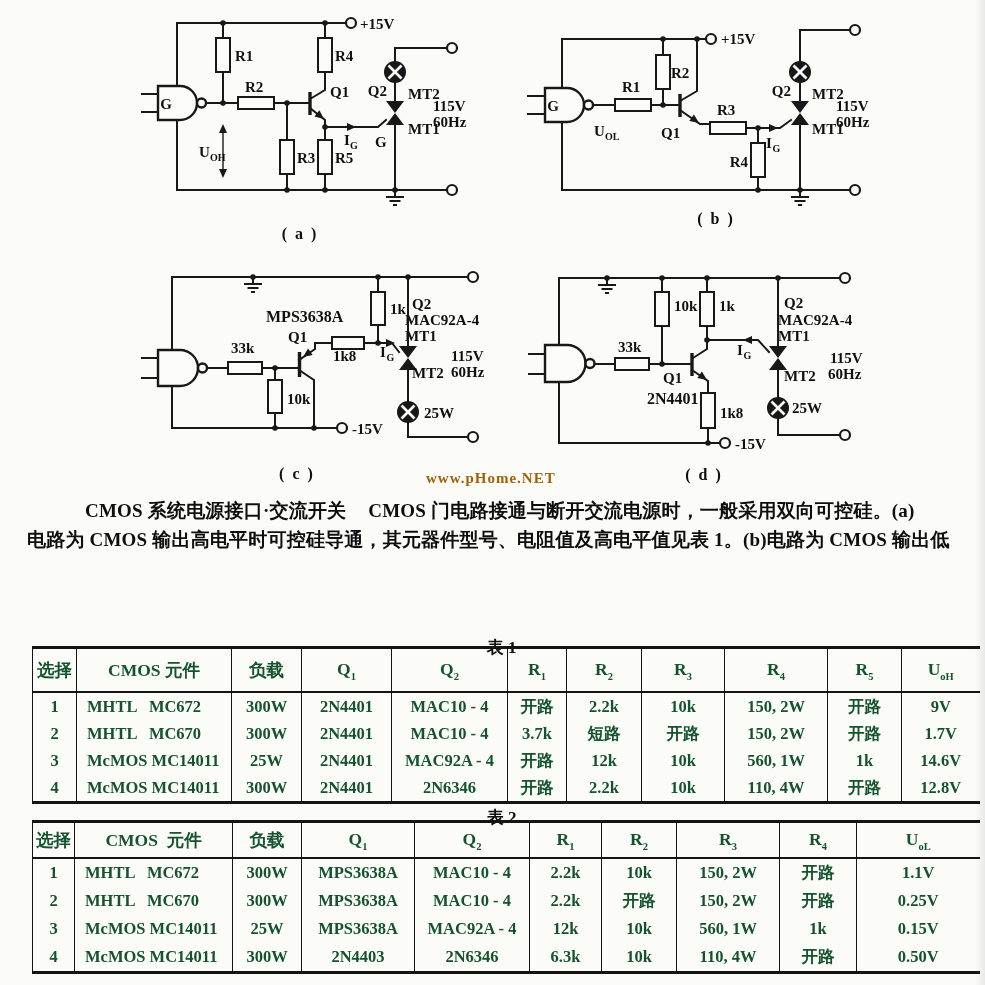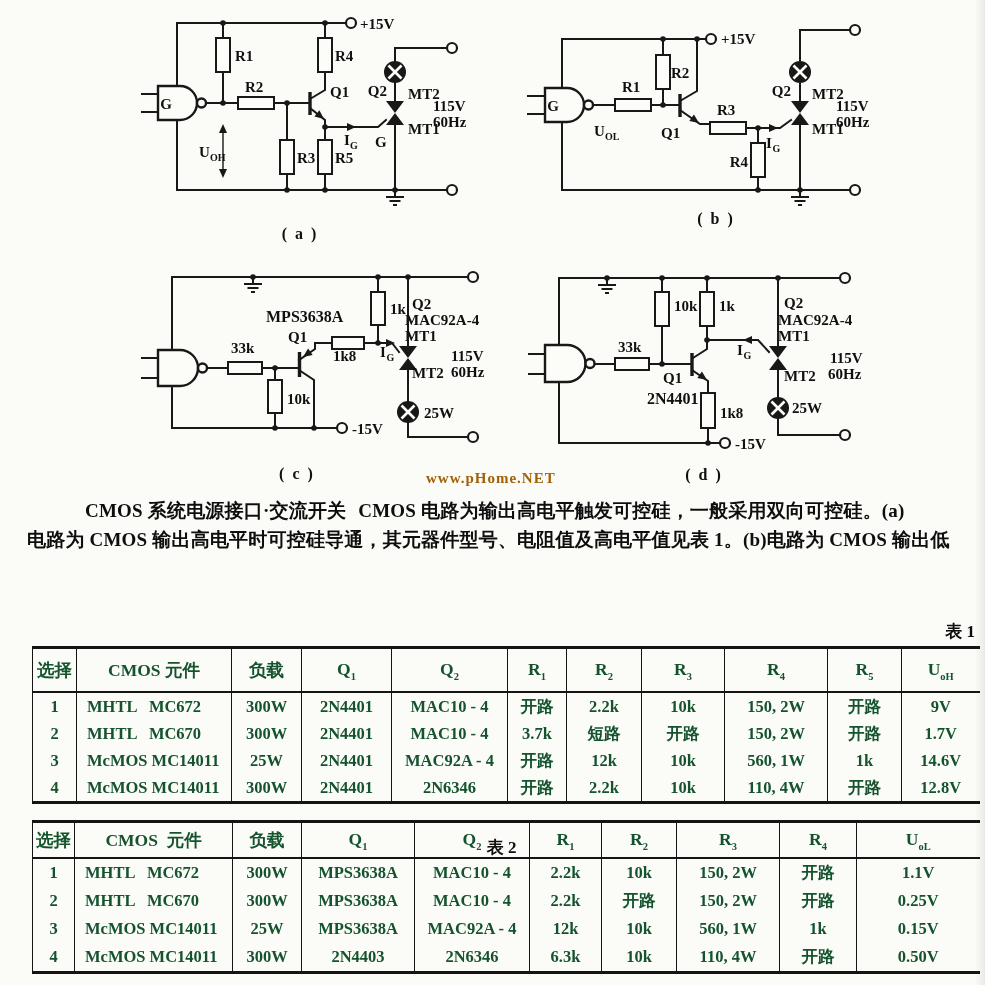--- a/index.html
+++ b/index.html
@@ -28,24 +28,24 @@
   .cap{font-size:16px;text-anchor:middle;letter-spacing:2px;}
   .aend{text-anchor:end;}
   
   .watermark{position:absolute;left:426px;top:470px;font-size:15px;color:#a16207;
         letter-spacing:1px;font-weight:600;}
   
   .para{position:absolute;left:27px;top:496px;width:936px;font-size:19px;font-weight:600;
         letter-spacing:.2px;}
   .para .line{height:29px;line-height:29px;white-space:nowrap;}
   .para .l1{text-indent:58px;}
-  .ttl{font-weight:800;margin-right:12px;}
+  .ttl{font-weight:800;margin-right:22px;}
   
   .tcap{position:absolute;left:28px;width:947px;text-align:center;font-size:17px;font-weight:700;}
-  #t1cap{top:620px;text-align:right;} #t2cap{top:836px;}
+  #t1cap{top:636px;} #t2cap{top:806px;}
   table{position:absolute;left:16px;border-collapse:collapse;table-layout:fixed;width:947px;
         font-family:"Liberation Serif","DejaVu Serif",serif;color:#14532d;
         border-top:3px solid #141414;border-bottom:3px solid #141414;border-left:1.6px solid #141414;margin-left:16px;}
   #t1{top:646px;} #t2{top:820px;}
   th+th, td+td{border-left:1.6px solid #141414;}
   thead tr{border-bottom:2.6px solid #141414;}
   th{font-size:17.5px;font-weight:700;padding:0;}
   th span{white-space:pre;}
   th sub{font-size:10.5px;font-weight:700;}
   td{font-size:16.5px;font-weight:600;text-align:center;padding:0;}
@@ -255,21 +255,21 @@
     <text class="t15" x="828" y="379">60Hz</text>
     <text class="t15" x="792" y="413">25W</text>
     <text class="t15" x="735" y="449">-15V</text>
     <text class="cap" x="704" y="480">( d )</text>
   </g>
 </svg>
 
 <div class="watermark">www.pHome.NET</div>
 
 <div class="para">
-  <div class="line l1"><span class="ttl">CMOS 系统电源接口·交流开关</span><span>CMOS 电路为输出高电平触发可控硅，一般采用双向可控硅。(a)</span></div>
+  <div class="line l1"><span class="ttl">CMOS 系统电源接口·交流开关</span><span>CMOS 门电路接通与断开交流电源时，一般采用双向可控硅。(a)</span></div>
   <div class="line">电路为 CMOS 输出高电平时可控硅导通，其元器件型号、电阻值及高电平值见表 1。(b)电路为 CMOS 输出低</div>
 </div>
 
 <div class="tcap" id="t1cap">表 1</div>
 <table id="t1">
   <colgroup>
     <col style="width:44px">
         <col style="width:155px">
         <col style="width:70px">
         <col style="width:90px">

